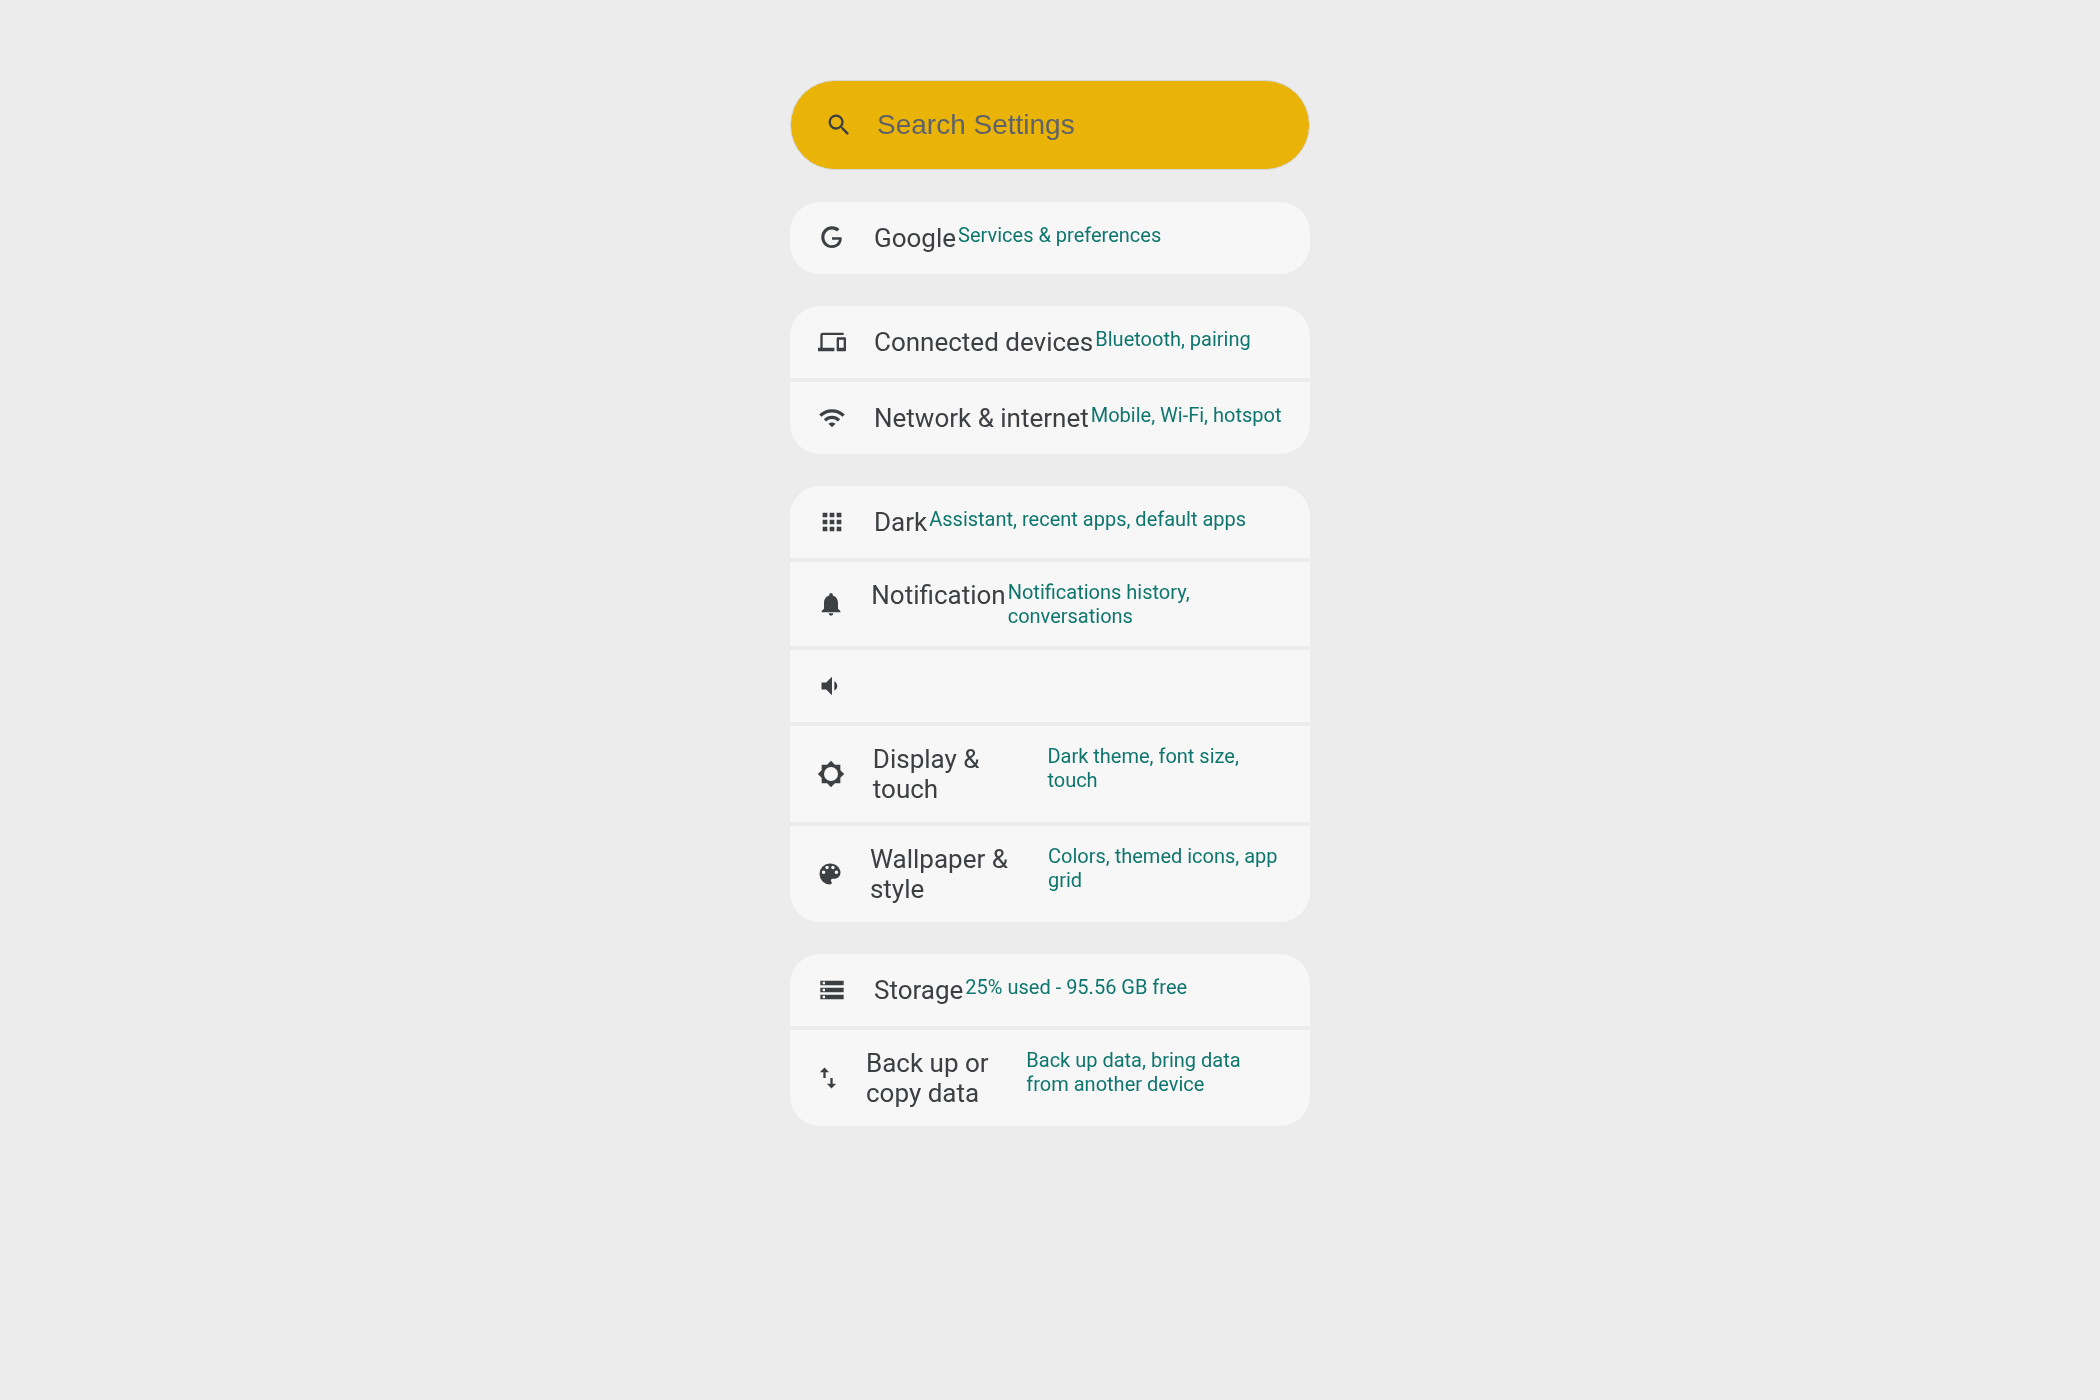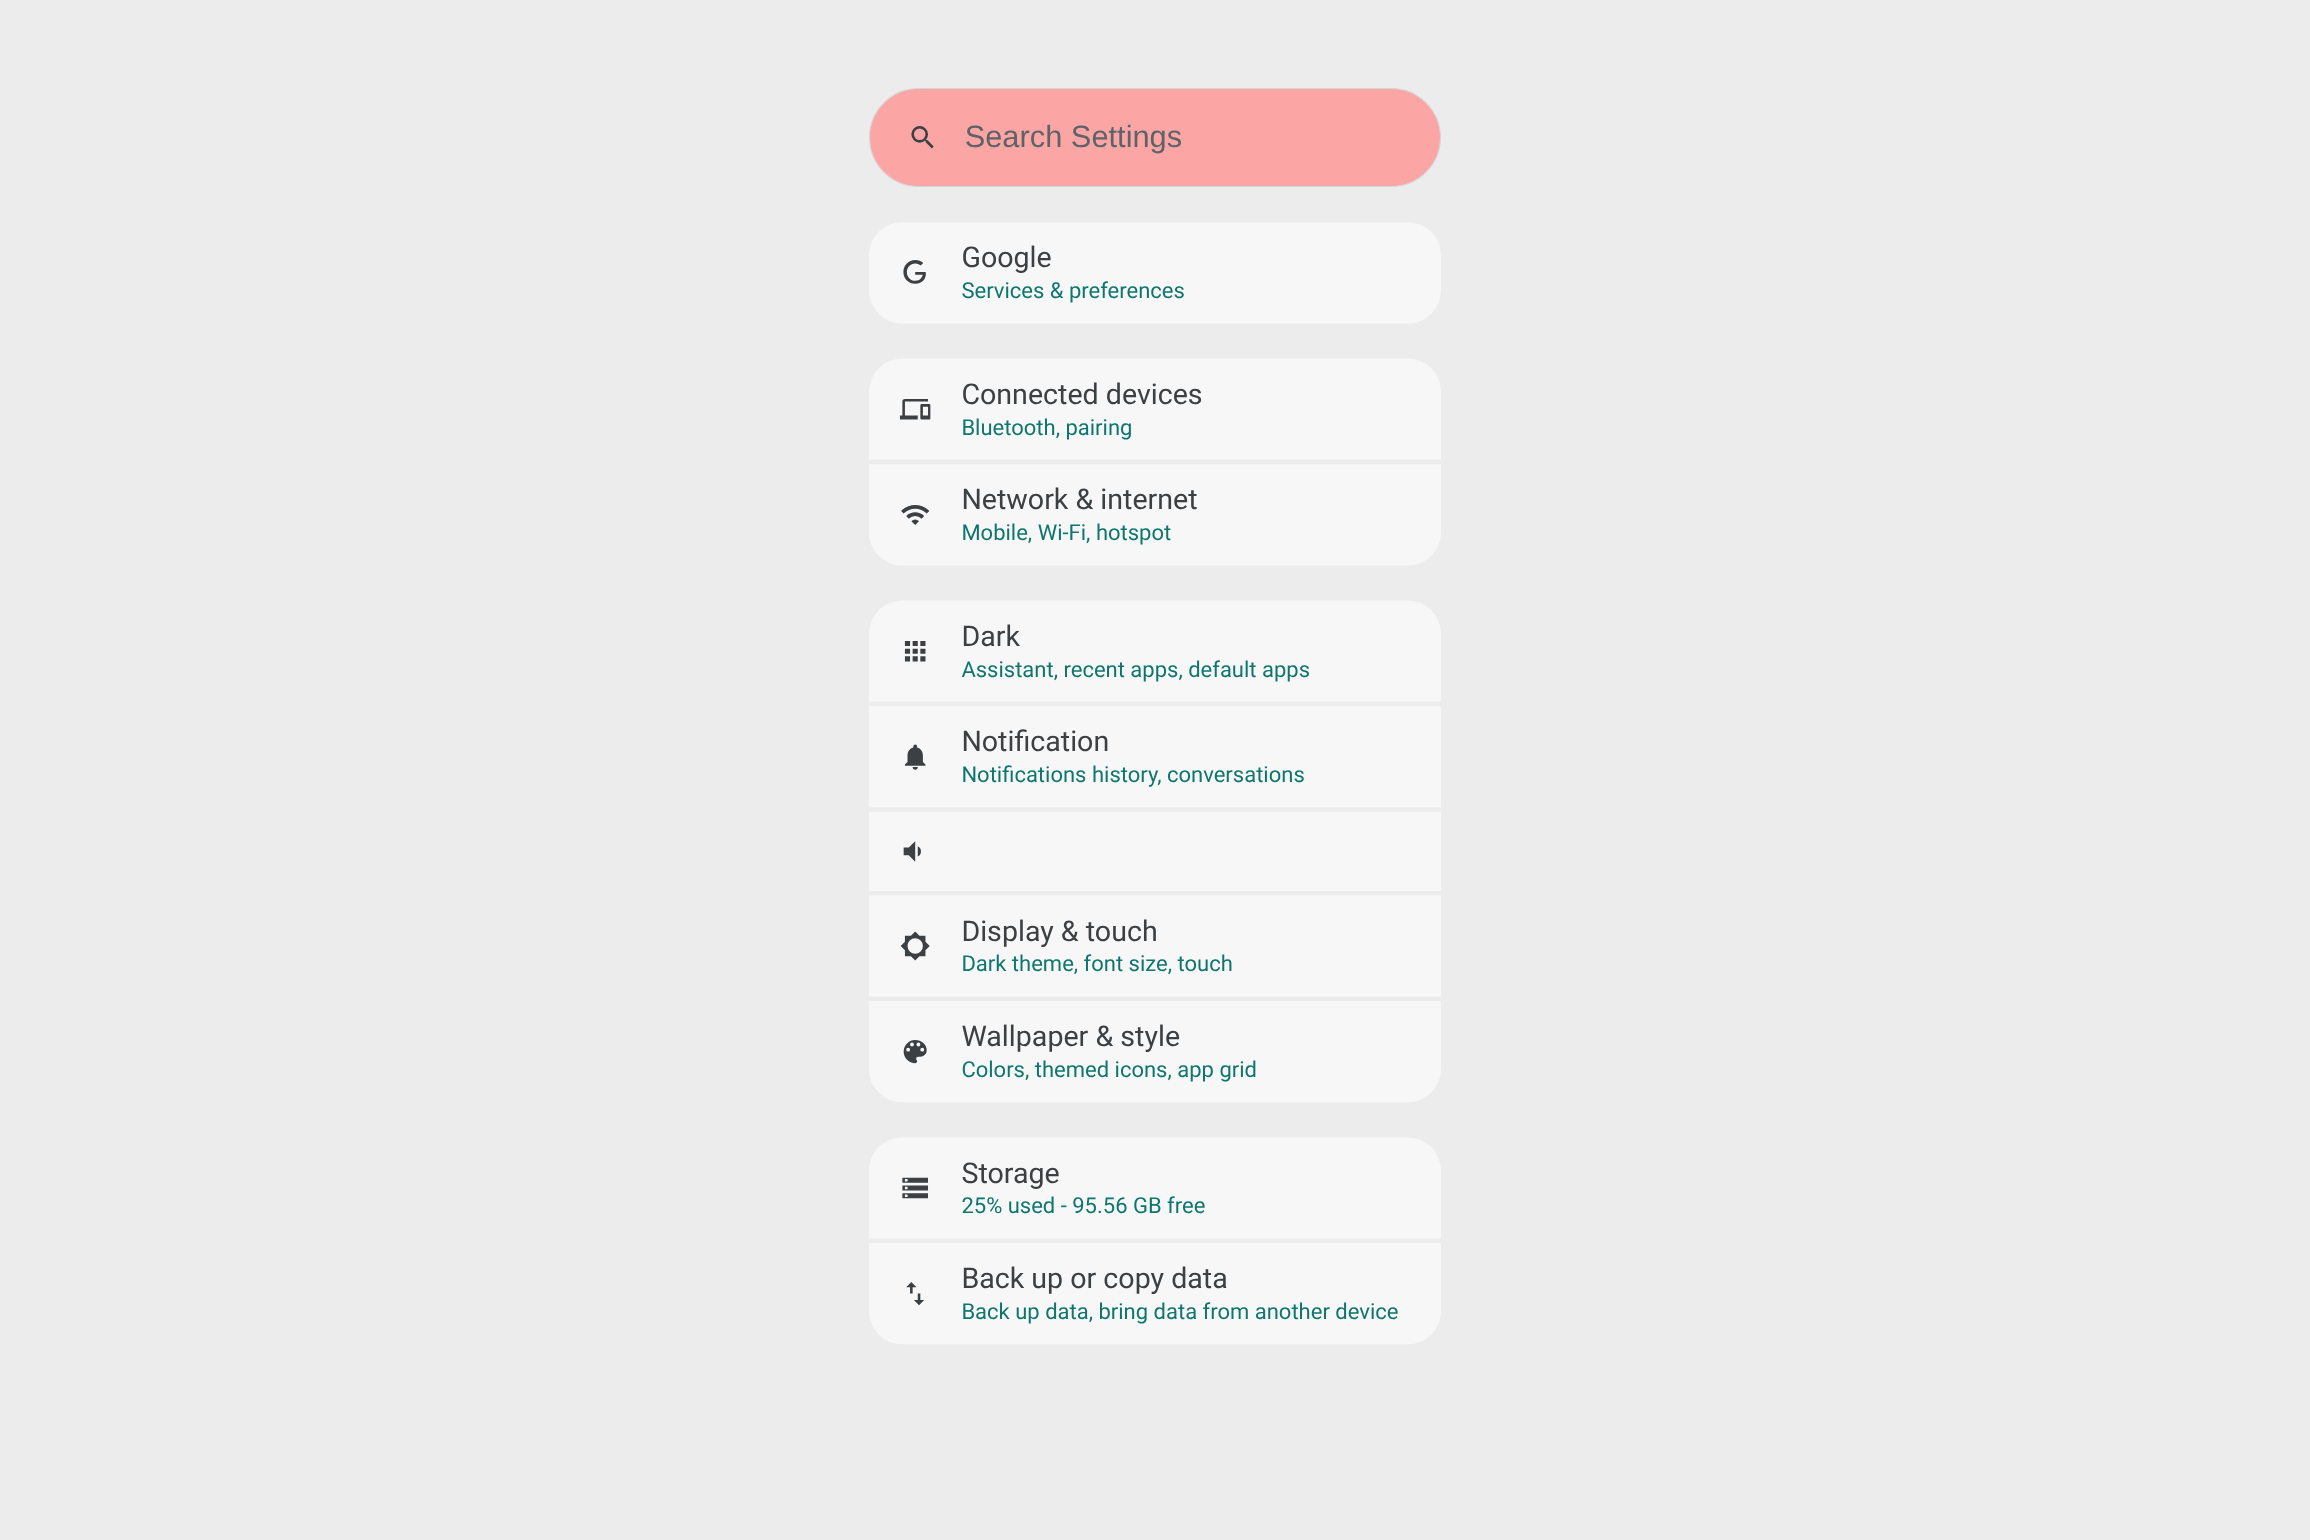--- a/index.html
+++ b/index.html
@@ -15,21 +15,21 @@
     width: 520px;
     display: flex;
     flex-direction: column;
     gap: 32px;
   }
 
   
   .search {
     height: 90px;
     border: 1px solid #d6d6d6;
-    background: #fca5a5;
+    background: #eab308;
     border-radius: 45px;
     display: flex;
     align-items: center;
     padding: 0 30px;
     gap: 20px;
     color: #5f6368;
   }
   .search input {
     flex: 1;
     border: none;
@@ -58,21 +58,21 @@
   .item:last-child  { border-bottom-left-radius: 30px; border-bottom-right-radius: 30px; }
   .icon-slot {
     width: 36px;
     height: 36px;
     display: flex;
     align-items: center;
     justify-content: center;
     color: #3c4043;
   }
   .icon-slot svg { width: 28px; height: 28px; fill: #3c4043; }
-  .texts { display: flex; flex-direction: column; gap: 2px; }
+  .texts { display: flex; flex-direction: row; gap: 2px; }
   .title { font-size: 26px; color: #3c4043; font-weight: 400; }
   .sub   { font-size: 20px; color: #0f766e; }
 </style>
 </head>
 <body>
 
 <svg width="0" height="0" style="position:absolute">
   <defs>
     <g id="i-search">
         <path d="M15.5 14h-.79l-.28-.27A6.471 6.471 0 0 0 16 9.5 6.5 6.5 0 1 0 9.5 16a6.47 6.47 0 0 0 4.23-1.57l.27.28v.79l5 4.99L20.49 19l-4.99-5zM9.5 14A4.5 4.5 0 1 1 14 9.5 4.5 4.5 0 0 1 9.5 14z"></path>

